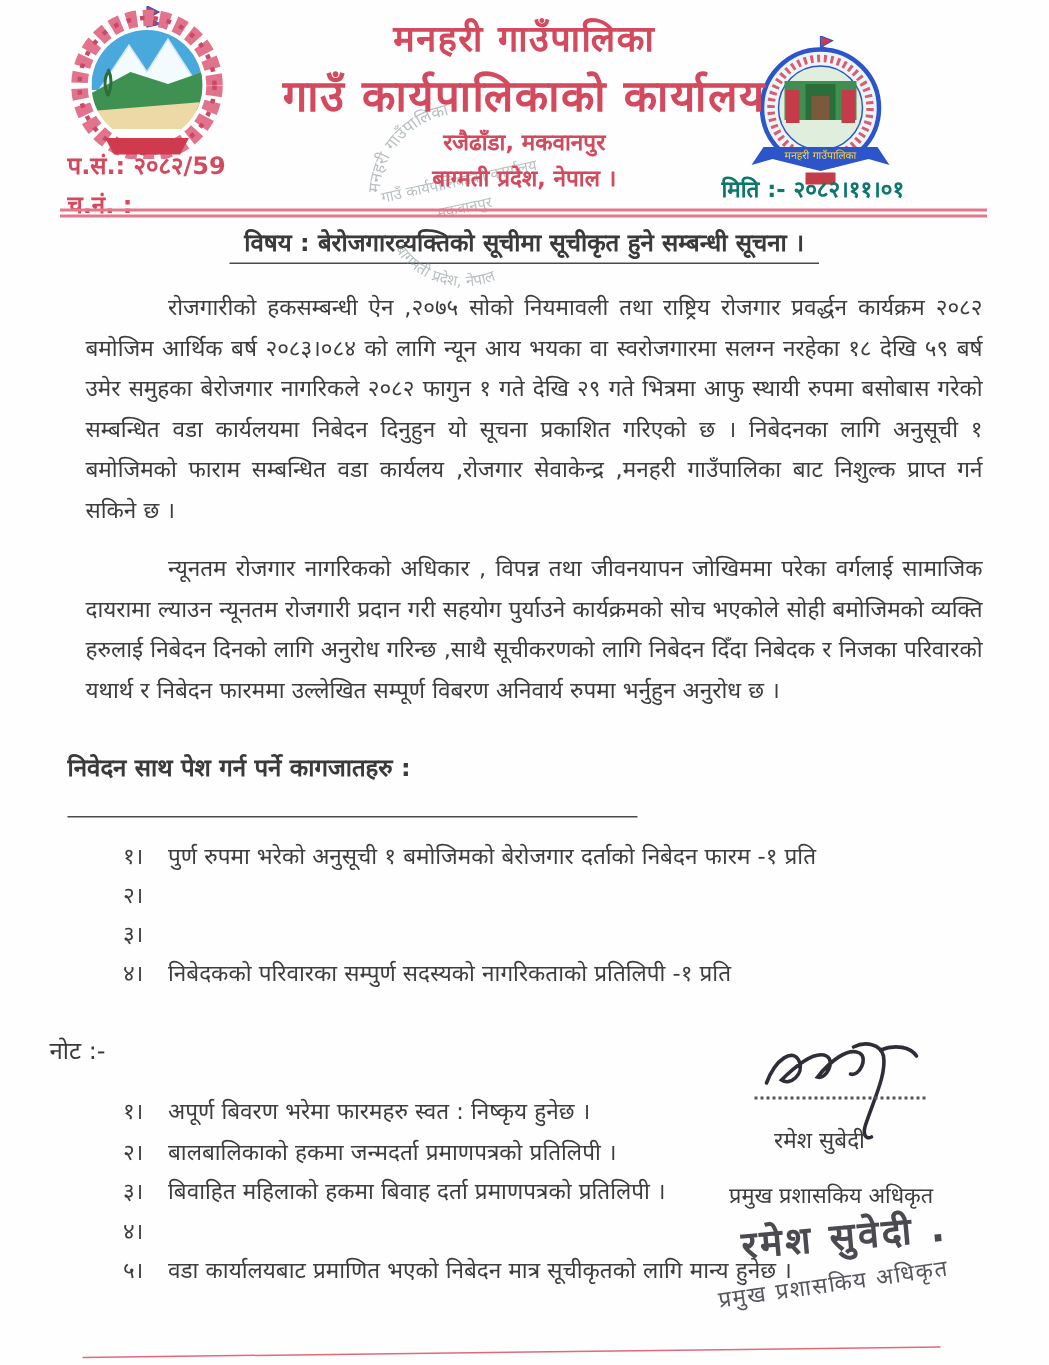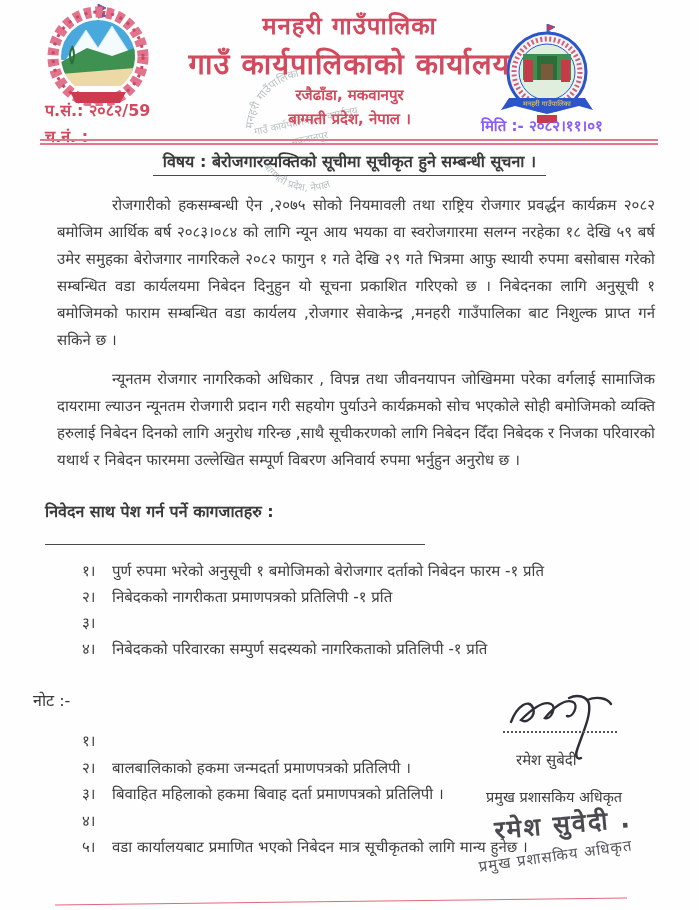--- a/index.html
+++ b/index.html
@@ -12,21 +12,21 @@
   
   .header { position:relative; height:150px; }
   .title-block { position:absolute; left:0; right:0; top:8px; text-align:center; color:#d34a5e; }
   .t1 { font-size:24px; font-weight:bold; letter-spacing:1px; }
   .t2 { font-size:29px; font-weight:bold; margin-top:2px; letter-spacing:1px; }
   .addr { font-size:15px; line-height:21px; margin-top:3px; font-weight:bold; }
   .emblem-left  { position:absolute; left:42px; top:4px; }
   .emblem-right { position:absolute; left:497px; top:24px; }
   .refno   { position:absolute; left:45px;  top:99px;  color:#d34a5e; font-size:16px; font-weight:bold; }
   .chno    { position:absolute; left:45px;  top:125px; color:#d34a5e; font-size:16px; font-weight:bold; }
-  .dateline{ position:absolute; left:481px; top:115px; color:#8b5cf6; font-size:15px; font-weight:bold; }
+  .dateline{ position:absolute; left:481px; top:115px; color:#0f766e; font-size:15px; font-weight:bold; }
   .head-rule { position:absolute; left:40px; width:618px; top:139px; height:6px;
     border-top:2px solid #e5778a; border-bottom:2px solid #e5778a; }
   .office-stamp { position:absolute; left:228px; top:46px; opacity:.55; transform:rotate(-12deg); pointer-events:none; }
   
   .subject-wrap { text-align:center; }
   .subject { display:inline-block; font-size:16px; font-weight:bold; color:#3a3a3a;
     border-bottom:1.6px solid #4a4a4a; padding:0 10px 3px; }
   .para { margin:16px 44px 0 57px; font-size:15px; line-height:27px; text-align:justify; text-indent:55px; }
   .para2 { margin-top:12px; }
   .docs-heading { margin:26px 0 0 45px; width:380px; font-size:16px; font-weight:bold; color:#3a3a3a;
@@ -136,36 +136,36 @@
 
   <div class="docs-heading">निवेदन साथ पेश गर्न पर्ने कागजातहरु :</div>
 
   <div class="list">
     <div class="li">
       <span class="num">१।</span>
       <span>पुर्ण रुपमा भरेको अनुसूची १ बमोजिमको बेरोजगार दर्ताको निबेदन फारम -१ प्रति</span>
     </div>
     <div class="li">
       <span class="num">२।</span>
-      <span>निबेदकको नागरीकता प्रमाणपत्रको प्रतिलिपी -१ प्रति</span>
     </div>
     <div class="li">
       <span class="num">३।</span>
     </div>
     <div class="li">
       <span class="num">४।</span>
       <span>निबेदकको परिवारका सम्पुर्ण सदस्यको नागरिकताको प्रतिलिपी -१ प्रति</span>
     </div>
   </div>
 
   <div class="note-heading">नोट :-</div>
 
   <div class="list note-list">
     <div class="li">
       <span class="num">१।</span>
+      <span>अपूर्ण बिवरण भरेमा फारमहरु स्वत : निष्कृय हुनेछ ।</span>
     </div>
     <div class="li">
       <span class="num">२।</span>
       <span>बालबालिकाको हकमा जन्मदर्ता प्रमाणपत्रको प्रतिलिपी ।</span>
     </div>
     <div class="li">
       <span class="num">३।</span>
       <span>बिवाहित महिलाको हकमा बिवाह दर्ता प्रमाणपत्रको प्रतिलिपी ।</span>
     </div>
     <div class="li">

